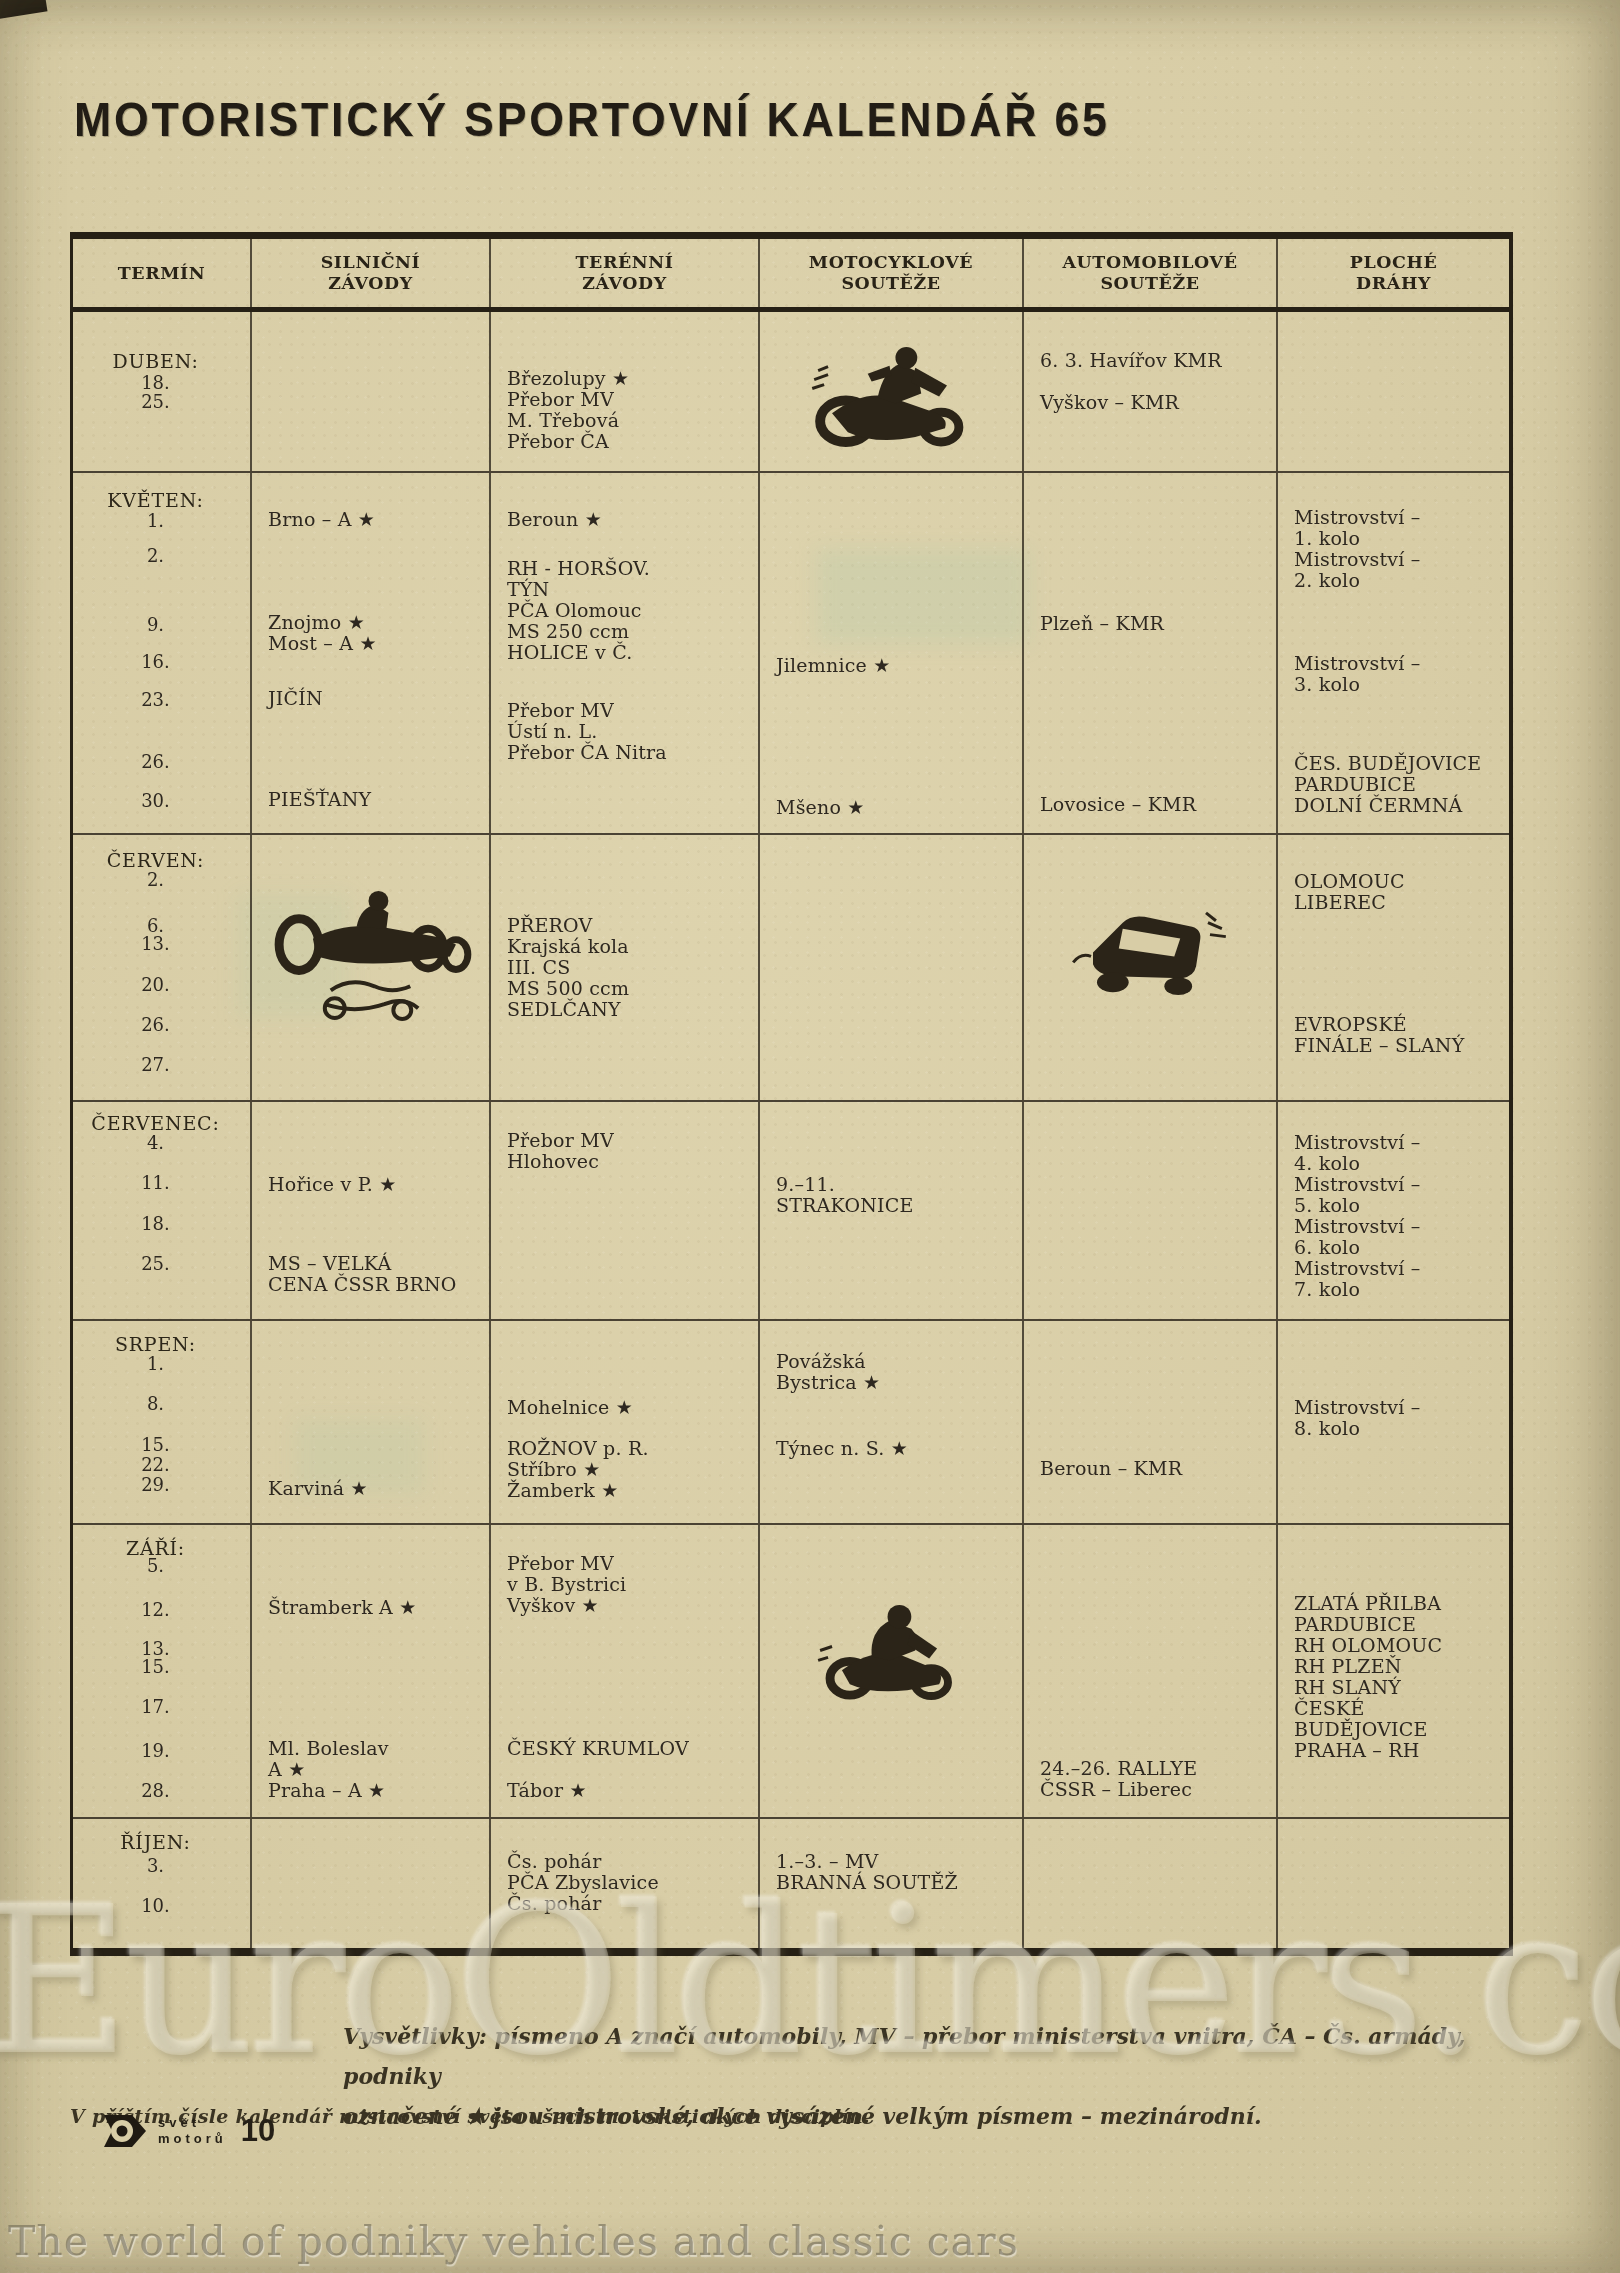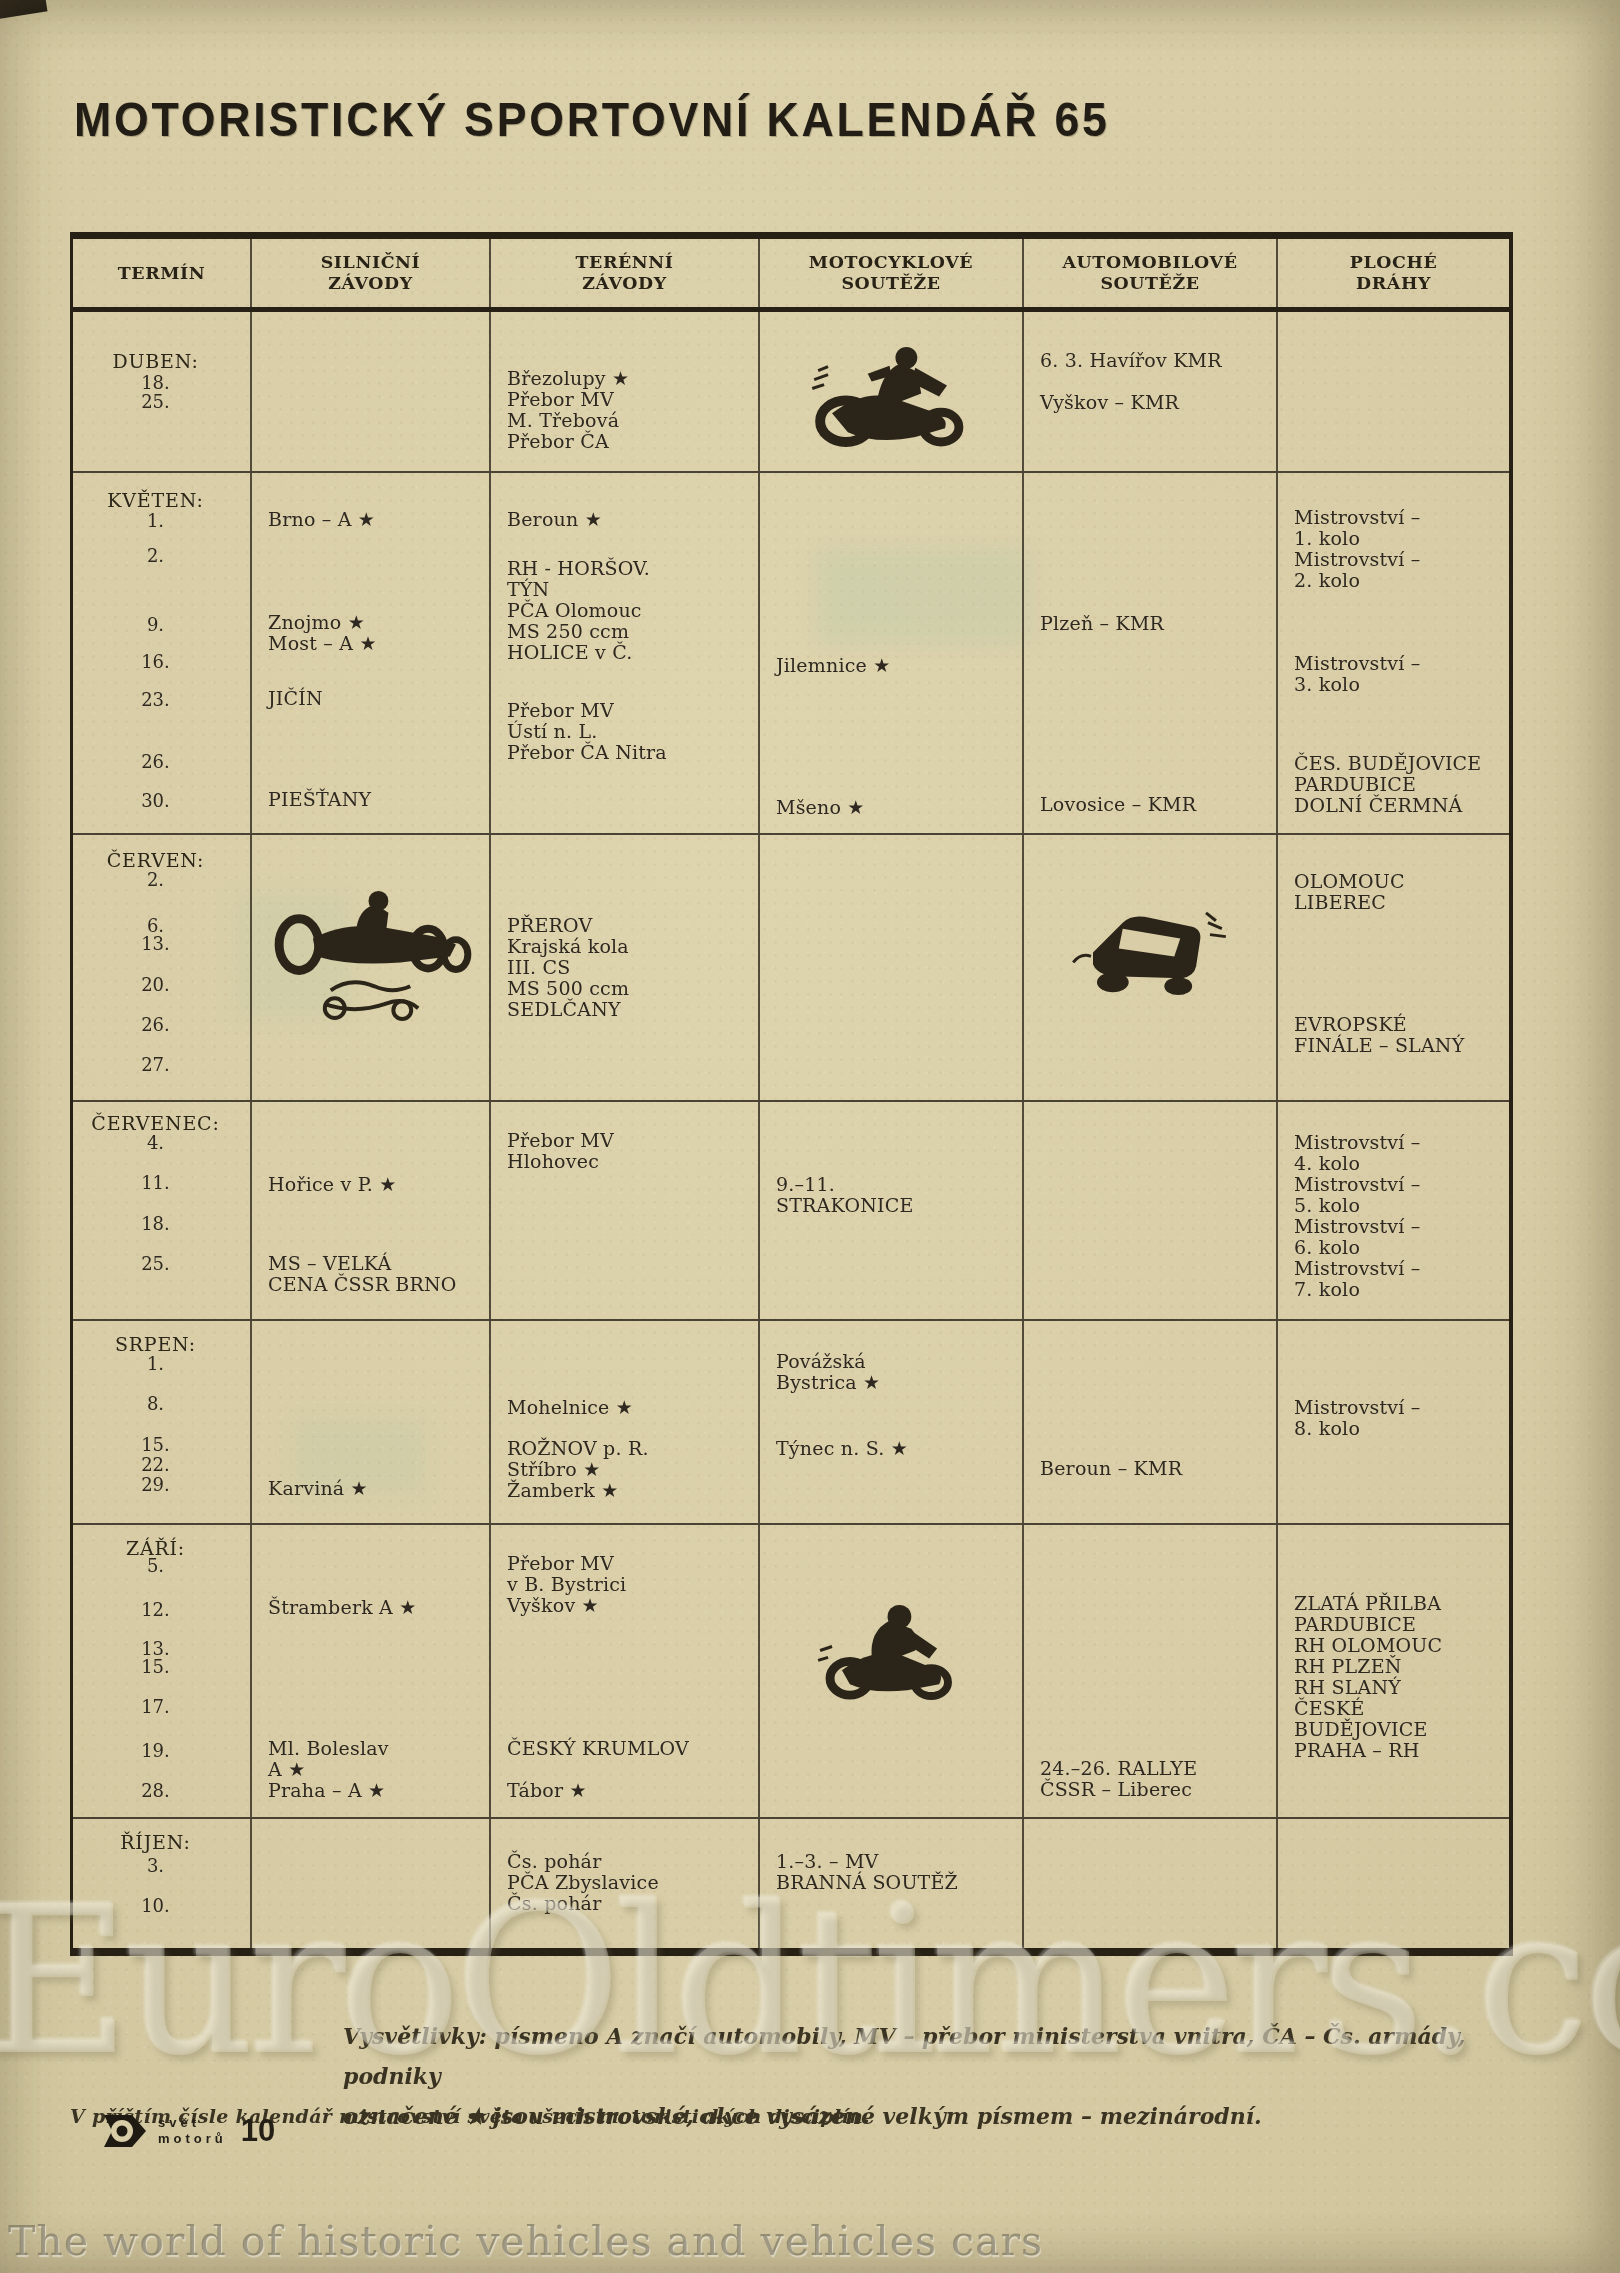--- a/index.html
+++ b/index.html
@@ -506,16 +506,16 @@
       </svg>
     </span>
     <span class="logo-text">
       <div>svět</div>
       <div>motorů</div>
     </span>
     <span class="logo-page">10</span>
   </div>
 
   <div class="wm-main">EuroOldtimers.com</div>
-  <div class="wm-caption">The world of historic vehicles and vehicles cars</div>
+  <div class="wm-caption">The world of podniky vehicles and classic cars</div>
 
 </div>
 
 
 </body></html>

